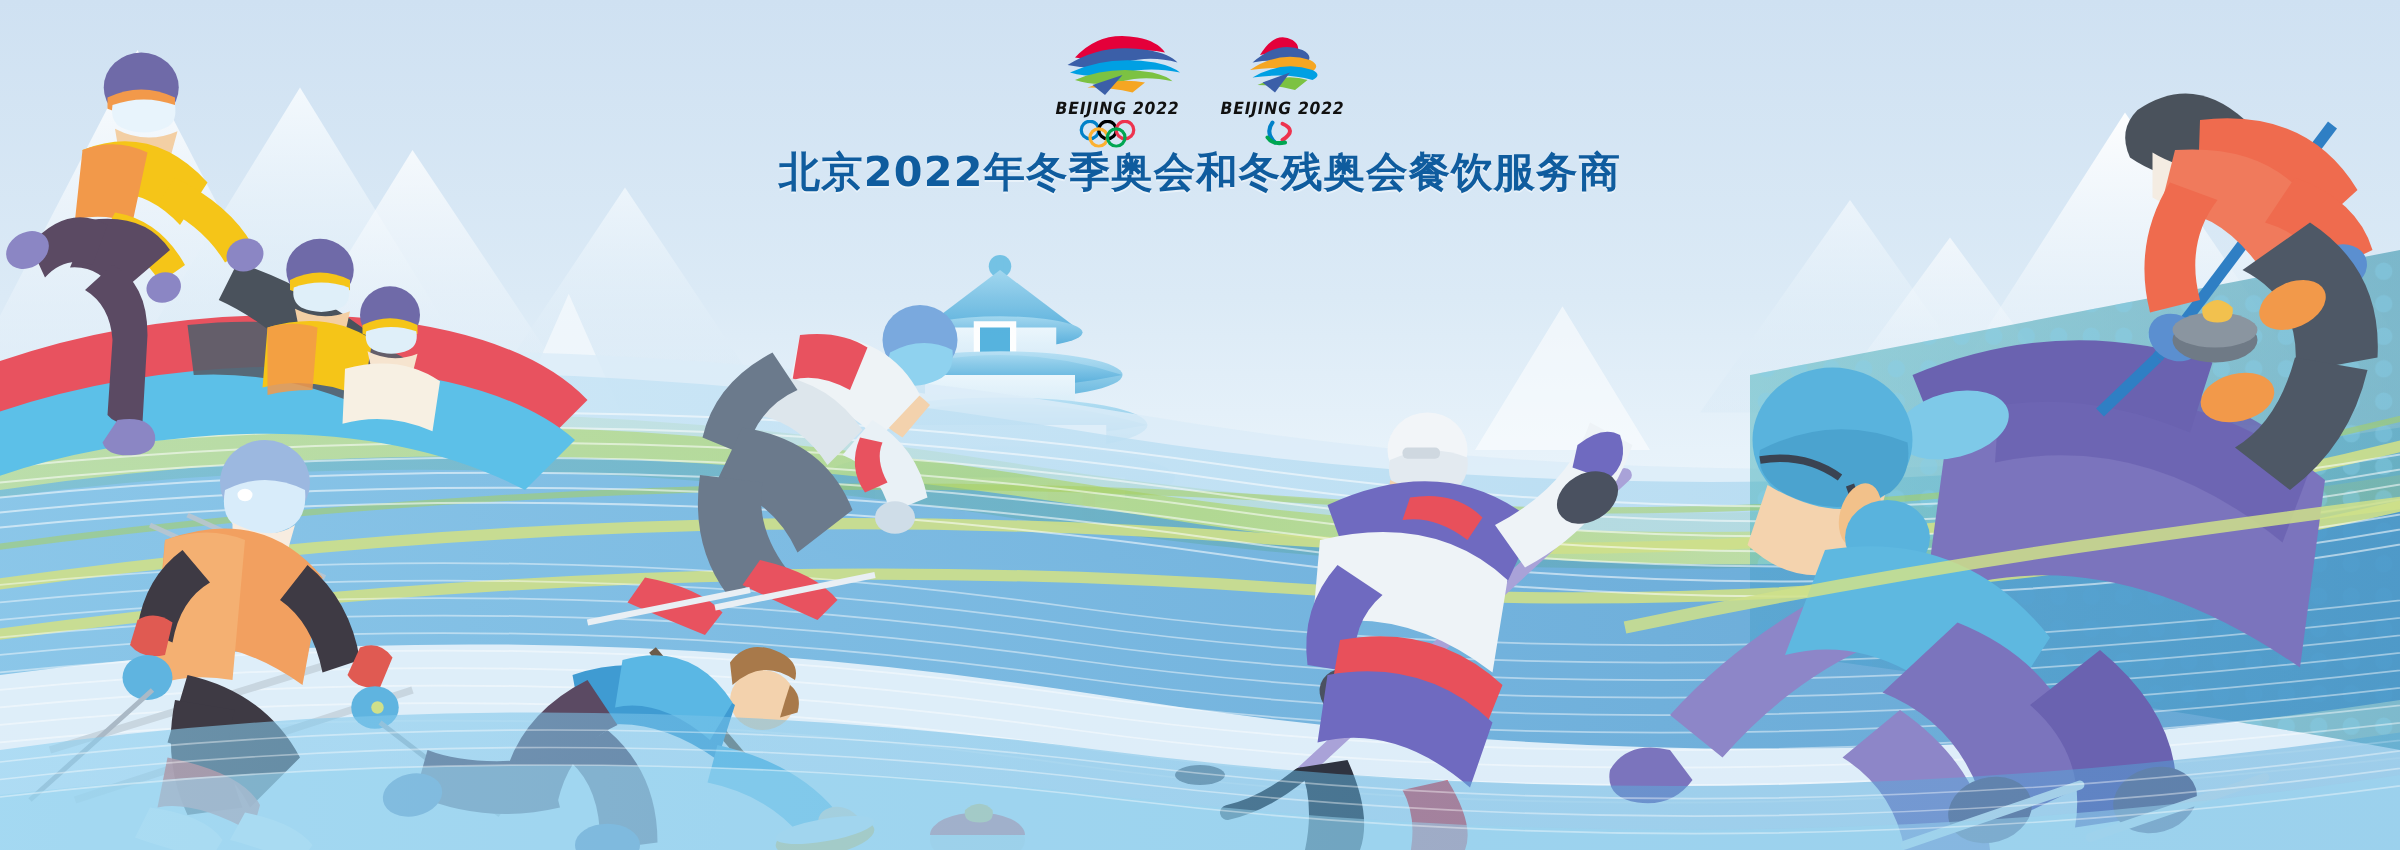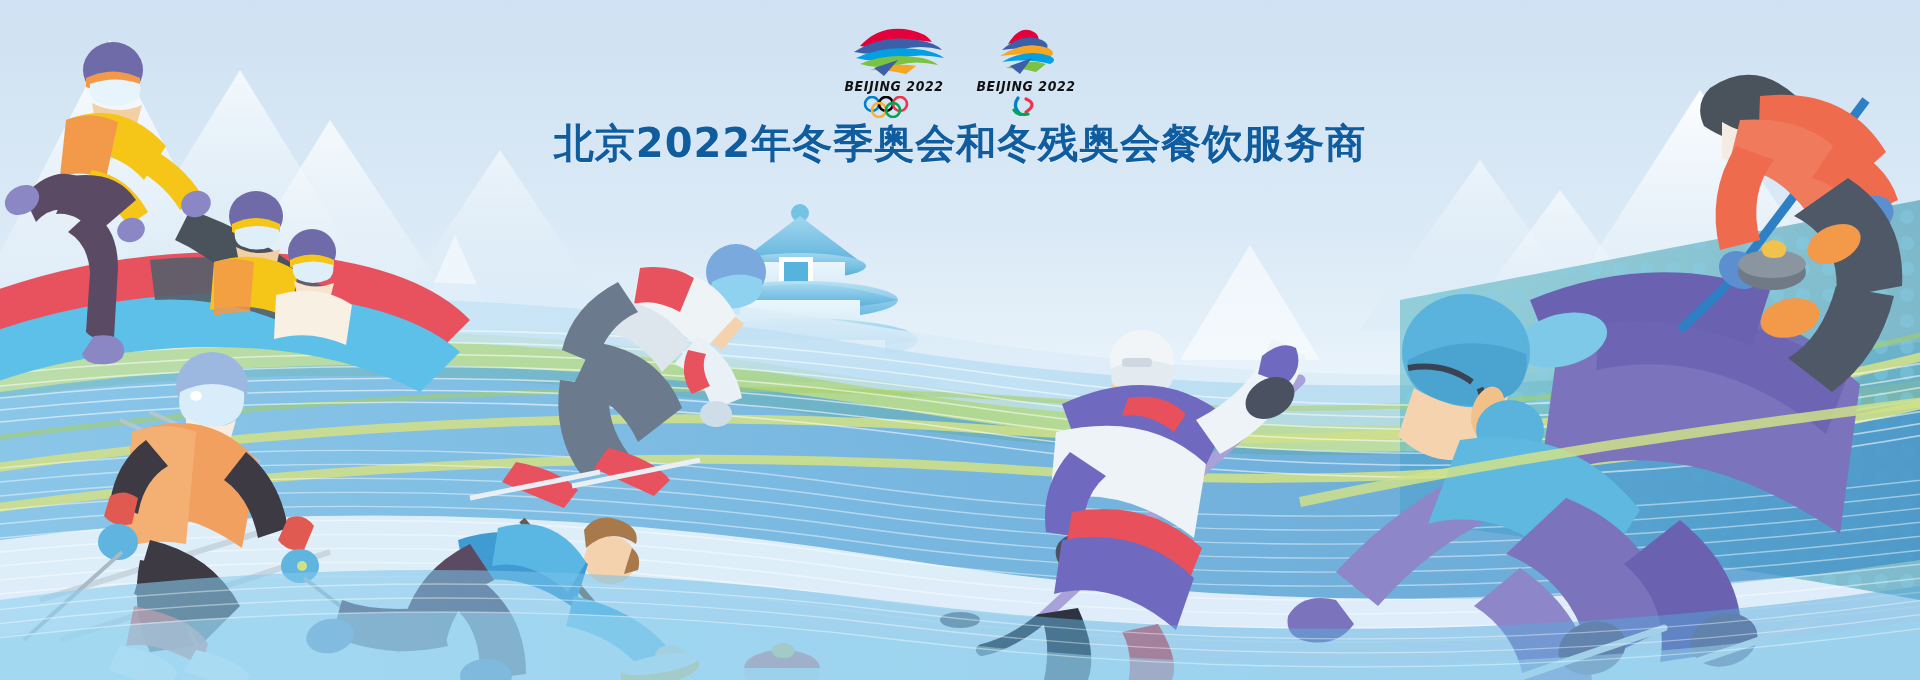--- a/index.html
+++ b/index.html
@@ -17,21 +17,21 @@
   #emblems{position:absolute;left:0;top:22px;width:1920px;display:flex;justify-content:center;align-items:flex-end;gap:24px;}
   .emblem{width:108px;position:relative;}
   .emblem svg{display:block;}
   .emblem-word{
     text-align:center;font-size:12.5px;font-weight:700;font-style:italic;
     color:#111;letter-spacing:.6px;margin-top:1px;
     font-family:"DejaVu Sans",sans-serif;transform:scaleY(1.08);
   }
   #title{
     position:absolute;left:0;top:116px;width:1920px;text-align:center;
-    font-size:40px;font-weight:700;color:#0f5c9e;letter-spacing:1px;
+    font-size:33px;font-weight:700;color:#0f5c9e;letter-spacing:1px;
     font-family:"DejaVu Sans","Liberation Sans",sans-serif;
     text-shadow:0 1px 0 rgba(255,255,255,.45);
     white-space:nowrap;
   }
 </style>
 </head>
 <body>
 
 <div id="banner">
 

